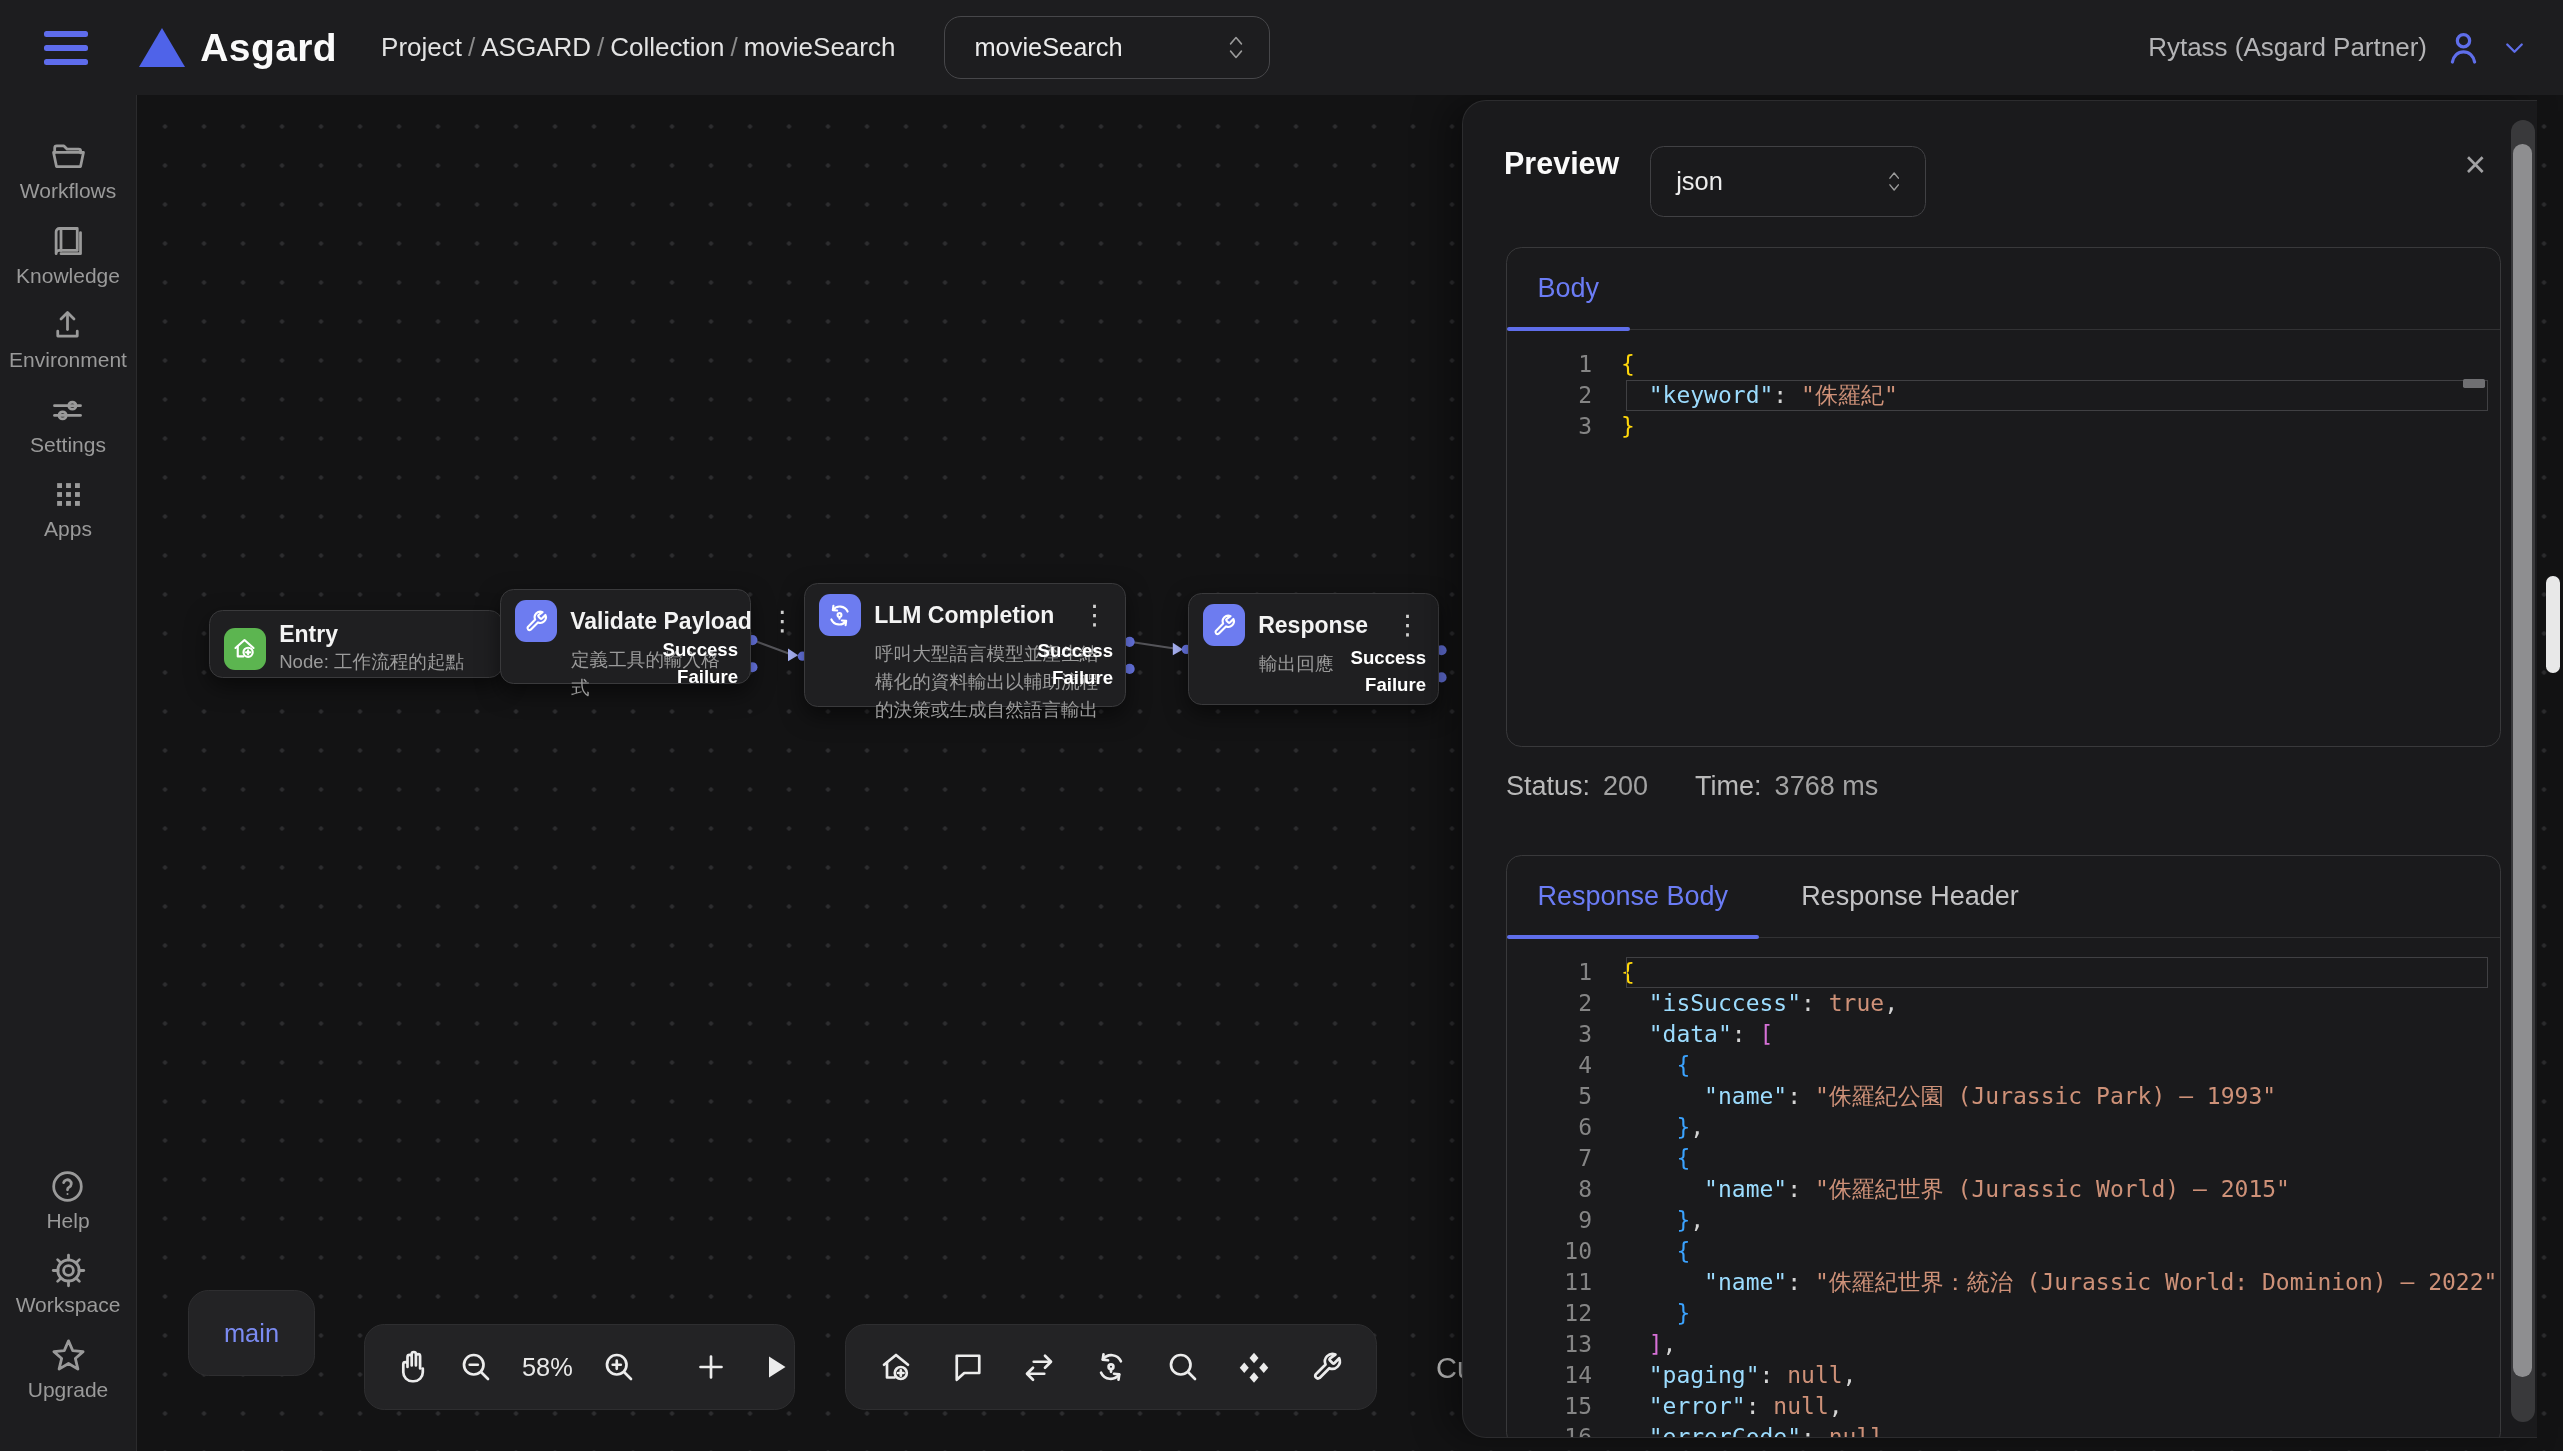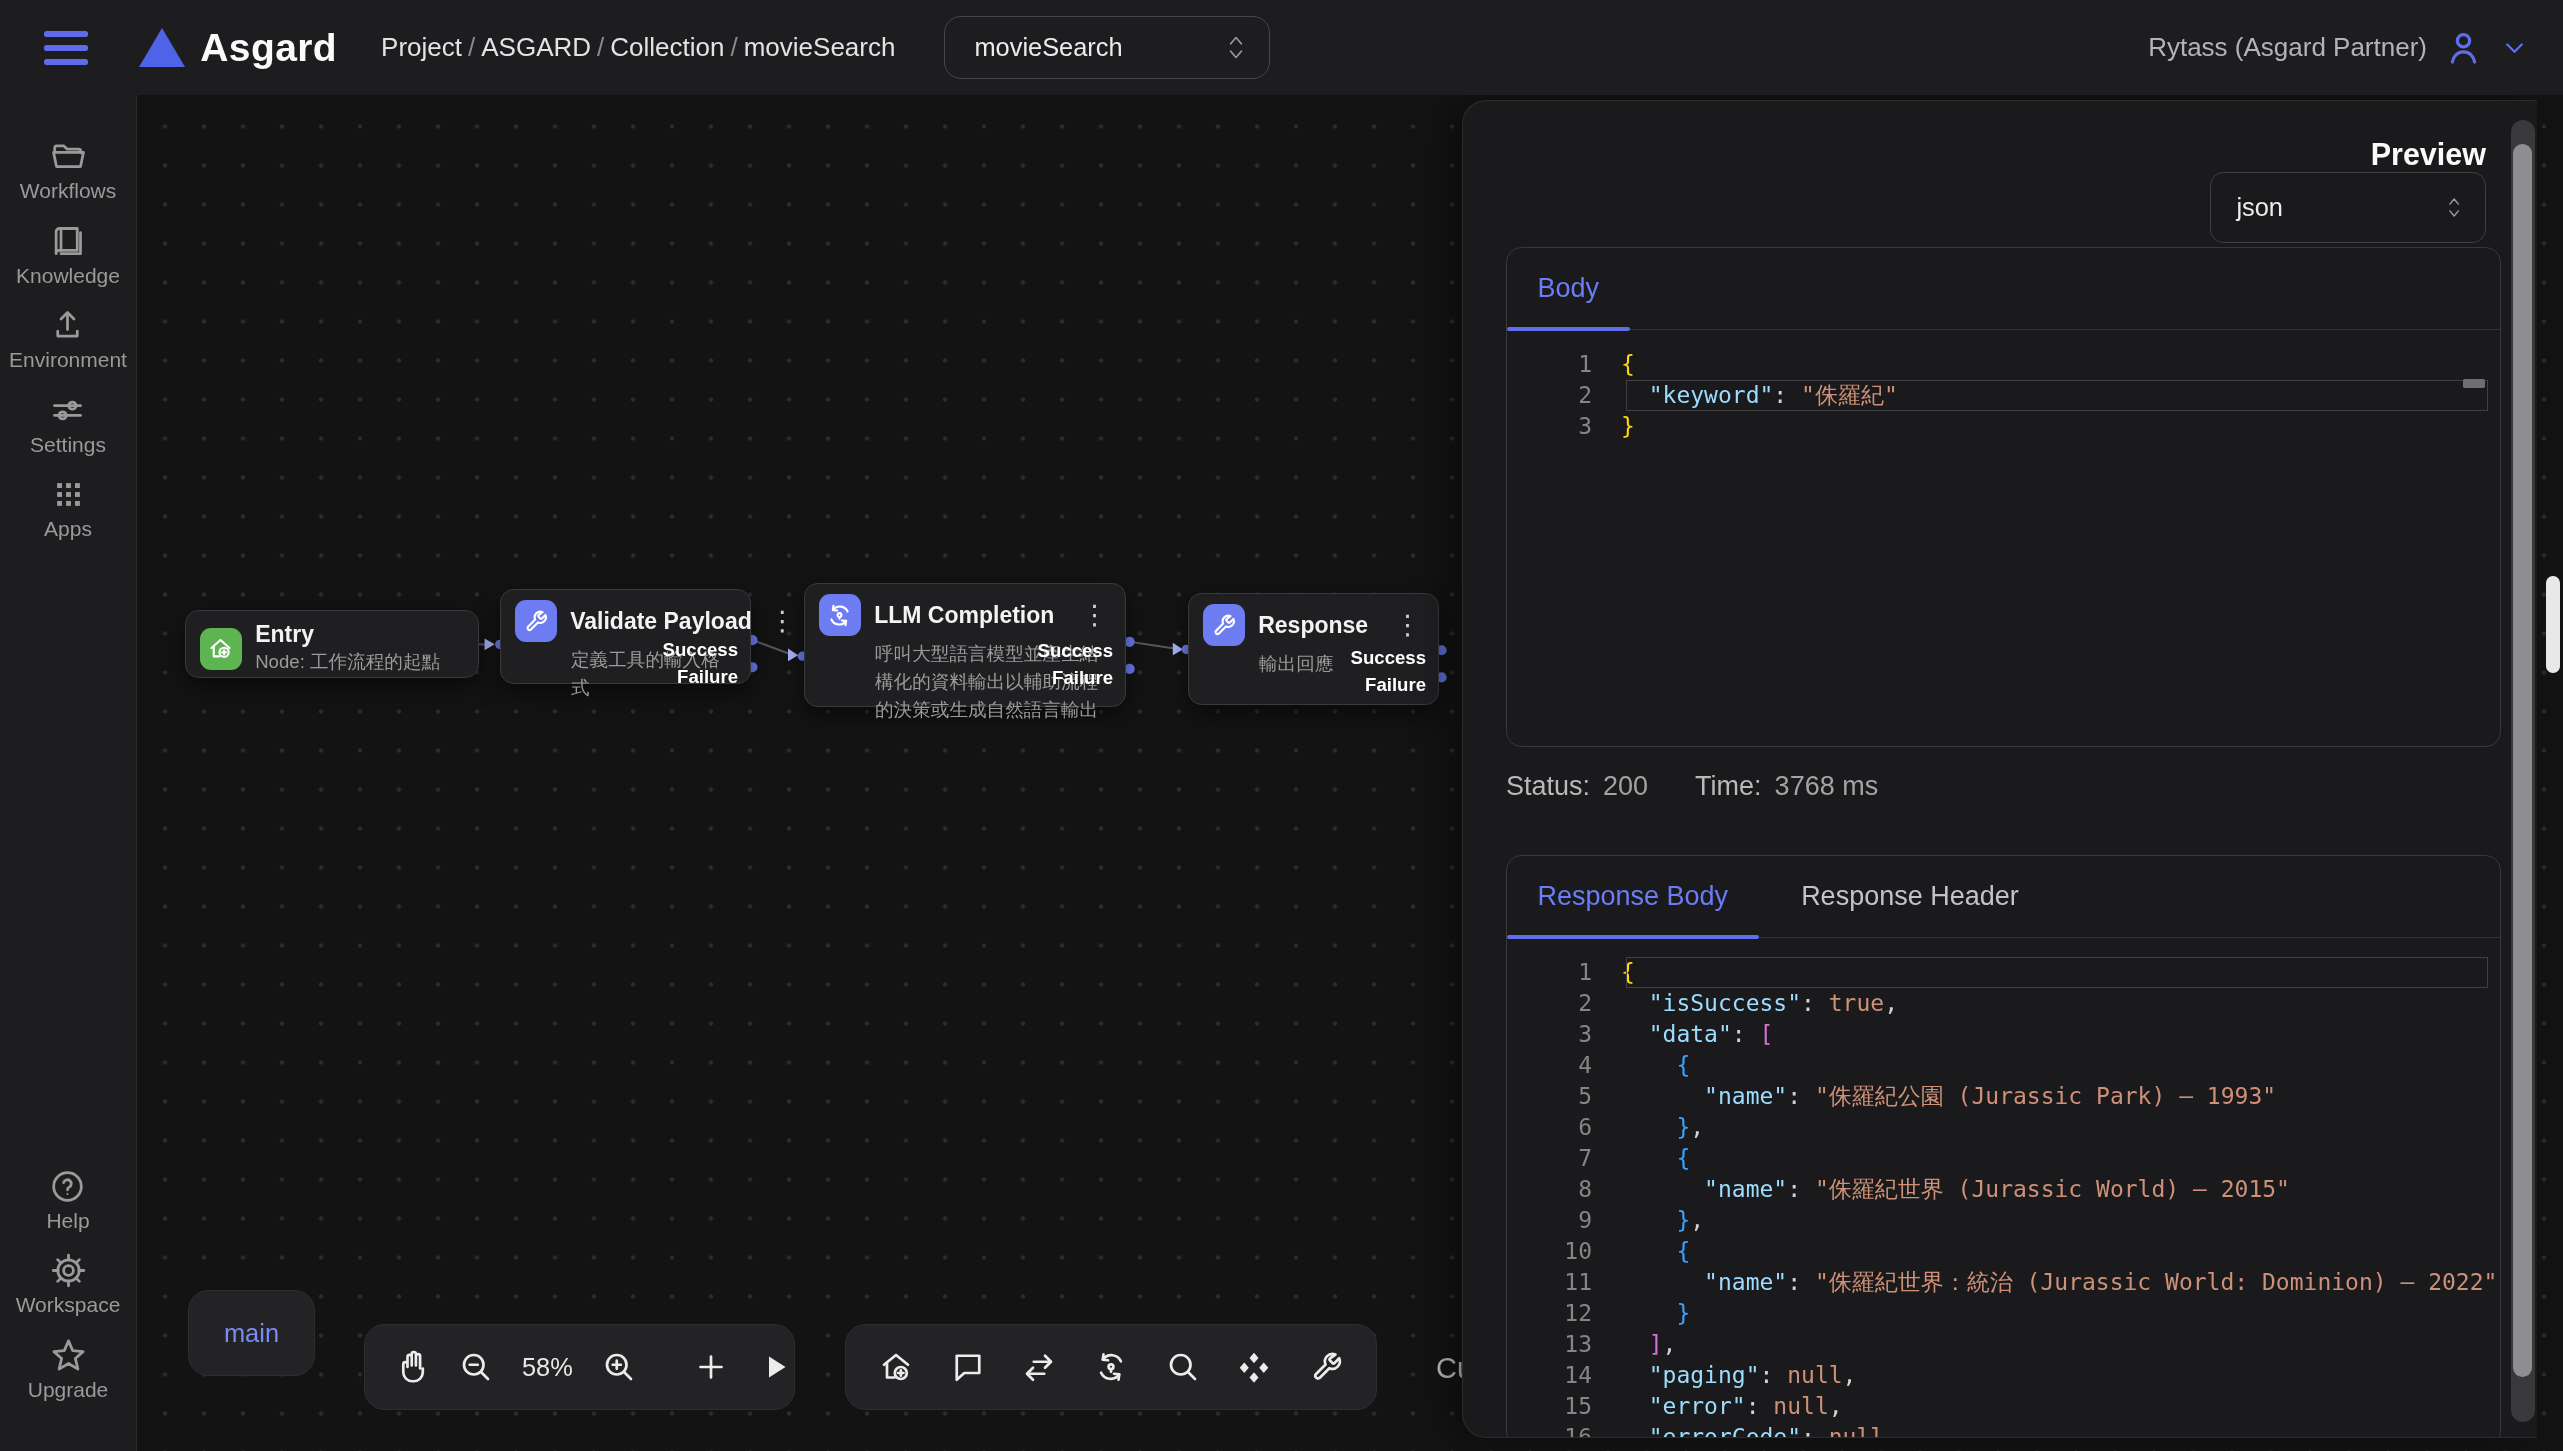--- a/index.html
+++ b/index.html
@@ -56,21 +56,21 @@
   .tb-icon svg{width:36px;height:36px;stroke:#ececec;fill:none;stroke-width:1.8;stroke-linecap:round;stroke-linejoin:round;}
   .zoom-label{font-size:25.4px;color:#e8e8e8;}
   .tb-divider{width:1.7px;height:49px;background:#3a3a3c;}
   .main-pill{justify-content:center;color:#7b8bf2;font-size:25.4px;cursor:pointer;}
   .clipped-text{position:absolute;font-size:29px;color:#bcbcbc;z-index:5;}
 
   
   .panel{position:absolute;left:1462px;top:100px;width:1075px;height:1338px;background:#1a1a1c;
          border:0.8px solid #2c2c2e;border-right:none;border-radius:24px 0 0 24px;z-index:25;
          box-sizing:border-box;overflow:hidden;box-shadow:-15.3px 0 34px rgba(0,0,0,.35);}
-  .panel-header{position:absolute;top:36px;left:41px;right:51px;display:flex;align-items:flex-end;flex-direction:column;}
+  .panel-header{position:absolute;top:45px;left:41px;right:51px;display:flex;align-items:flex-start;}
   .panel-title{font-size:30.5px;font-weight:700;color:#fafafa;}
   .fmt-select{margin-left:30.5px;display:flex;align-items:center;justify-content:space-between;
               width:276px;height:71px;border:1.7px solid #414144;border-radius:13.6px;padding:0 20.3px 0 25.4px;
               box-sizing:border-box;font-size:25.4px;color:#ececec;cursor:pointer;}
   .panel-close{margin-left:auto;font-size:37px;color:#a2a2a4;cursor:pointer;line-height:1;}
 
   .card{position:absolute;left:43px;width:995px;border:1.7px solid #39393b;border-radius:15.3px;
         box-sizing:border-box;background:#1a1a1c;}
   .card-tabs{height:81px;border-bottom:1.7px solid #323234;display:flex;align-items:stretch;}
   .tab{display:flex;align-items:center;padding:0 30.5px;font-size:27px;color:#c3c3c5;position:relative;cursor:pointer;}
@@ -234,21 +234,21 @@
       <circle cx="726" cy="643" r="6" fill="#6d7cf0"></circle>
       <circle cx="726" cy="675" r="6" fill="#6d7cf0"></circle>
       <circle cx="785" cy="662" r="5.5" fill="#6d7cf0"></circle>
       <circle cx="1171" cy="645" r="6" fill="#6d7cf0"></circle>
       <circle cx="1171" cy="677" r="6" fill="#6d7cf0"></circle>
       <circle cx="1238" cy="654" r="5.5" fill="#6d7cf0"></circle>
       <circle cx="1539" cy="655" r="6" fill="#6d7cf0"></circle>
       <circle cx="1539" cy="687" r="6" fill="#6d7cf0"></circle>
     </svg>
 
-    <div class="node" style="left:48px;top:515px;width:294px;height:68px;">
+    <div class="node" style="left:72px;top:515px;width:294px;height:68px;">
       <div class="node-head">
         <div class="node-icon" style="background:#5cb550;">
           <svg viewBox="0 0 24 24">
               <path d="M4 11.5L12 4.5l8 7"></path>
               <path d="M6 10v9h5"></path>
               <circle cx="15.2" cy="15.4" r="4.1"></circle>
               <path d="M15.2 13.6v3.6M13.4 15.4h3.6"></path>
             </svg>
         </div>
         <div>

